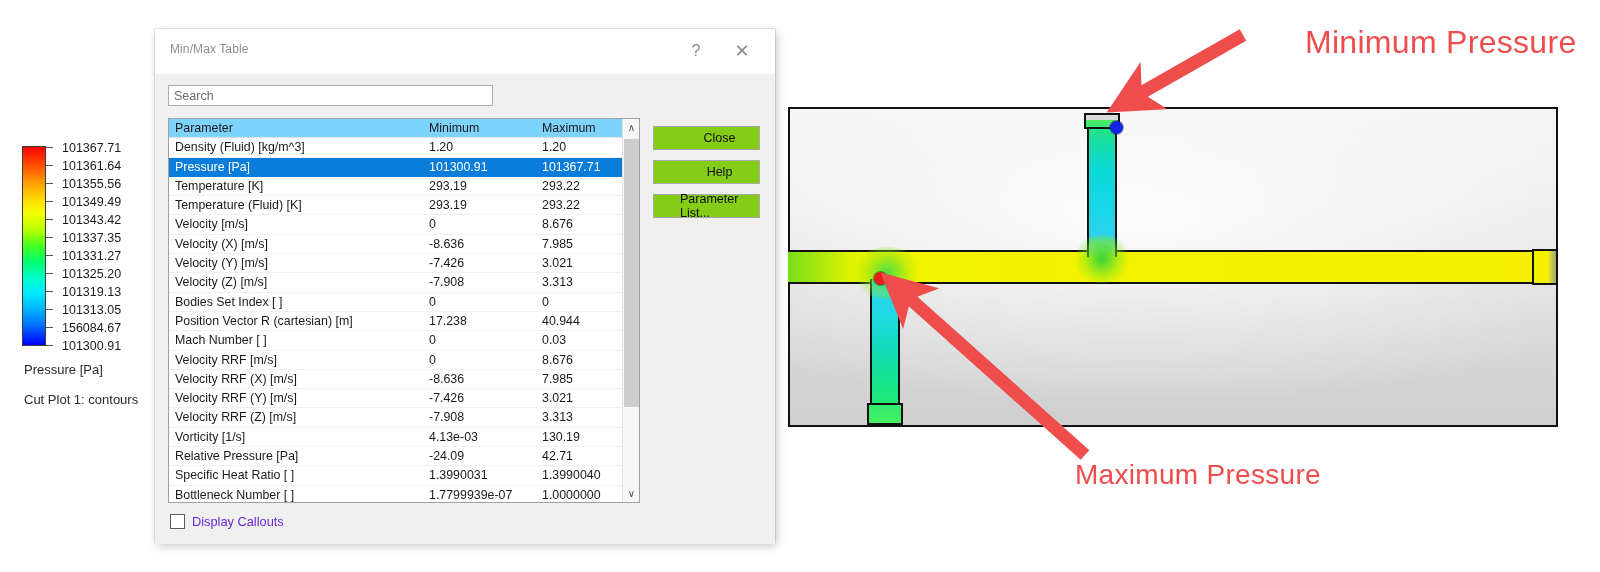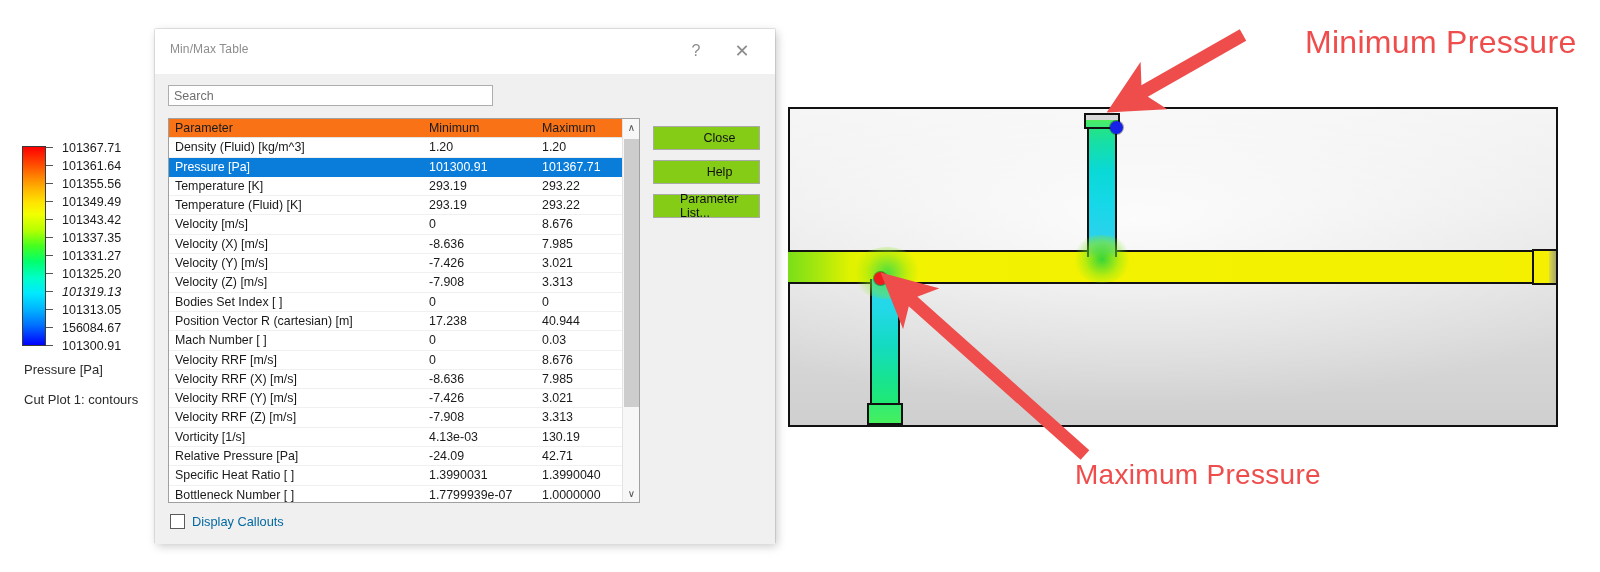--- a/index.html
+++ b/index.html
@@ -72,21 +72,21 @@
     background:#fff;border:1px solid #a0a0a0;box-sizing:border-box;
     overflow:hidden;
   }
   #grid{width:100%;border-collapse:collapse;table-layout:fixed;}
   #grid td{
     font-size:12.4px;color:#1a1a1a;height:18.3px;padding:0 0 0 6px;
     white-space:nowrap;overflow:hidden;border-bottom:1px solid #f0f0f0;
     line-height:18.3px;
   }
   #grid tr.hdr td{
-    color:#1a1a1a;border-bottom:1px solid #e2e2e2;background:#f97316;
+    color:#1a1a1a;border-bottom:1px solid #e2e2e2;background:#7dd3fc;
   }
   #grid tr.sel td{background:#0a7ddb;color:#fff;border-bottom:1px solid #0a7ddb;}
   .c-param{width:248px;}
   .c-min{width:107px;}
   .c-max{width:117px;}
 
   #vscroll{
     position:absolute;right:0;top:0;width:17px;height:100%;
     background:#f7f7f7;border-left:1px solid #e4e4e4;box-sizing:border-box;
   }
@@ -97,21 +97,21 @@
   #sb-up{top:0;}
   #sb-down{bottom:0;}
   #sb-thumb{
     position:absolute;left:1px;top:20px;width:15px;height:268px;background:#cdcdcd;
   }
 
   #callout-row{position:absolute;left:15px;top:440px;display:flex;align-items:center;}
   #callout-box{
     width:13px;height:13px;border:1px solid #5a5a5a;background:#fff;flex:none;
   }
-  #callout-label{margin-left:7px;font-size:12.8px;color:#0369a1;}
+  #callout-label{margin-left:7px;font-size:12.8px;color:#6d28d9;}
 
   .dlg-btn{
     position:absolute;left:498px;width:107px;height:24px;
     background:#84cc16;border:1px solid #a9a9a9;
     font-family:"Liberation Sans", sans-serif;font-size:12.5px;color:#111;
     display:flex;align-items:center;justify-content:center;box-sizing:border-box;padding-left:26px;
   }
   #btn-close{top:52px;}
   #btn-help{top:86px;}
   #btn-paramlist{top:120px;}
@@ -213,21 +213,21 @@
       </div>
     <div class="legend-values" id="legend-values">
         <span style="top: -4px;">101367.71</span>
         <span style="top: 14px;">101361.64</span>
         <span style="top: 32px;">101355.56</span>
         <span style="top: 50px;">101349.49</span>
         <span style="top: 68px; text-align: center;">101343.42</span>
         <span style="top: 86px;">101337.35</span>
         <span style="top: 104px;">101331.27</span>
         <span style="top: 122px;">101325.20</span>
-        <span style="top: 140px; font-style: italic;">101319.13</span>
+        <span style="top: 140px;">101319.13</span>
         <span style="top: 158px;">101313.05</span>
         <span style="top: 176px;">156084.67</span>
         <span style="top: 194px;">101300.91</span>
       </div>
   </div>
   <div class="legend-caption" id="legend-title">Pressure [Pa]</div>
   <div class="legend-caption" id="legend-sub">Cut Plot 1: contours</div>
 </div>
 
 <div id="dialog">

